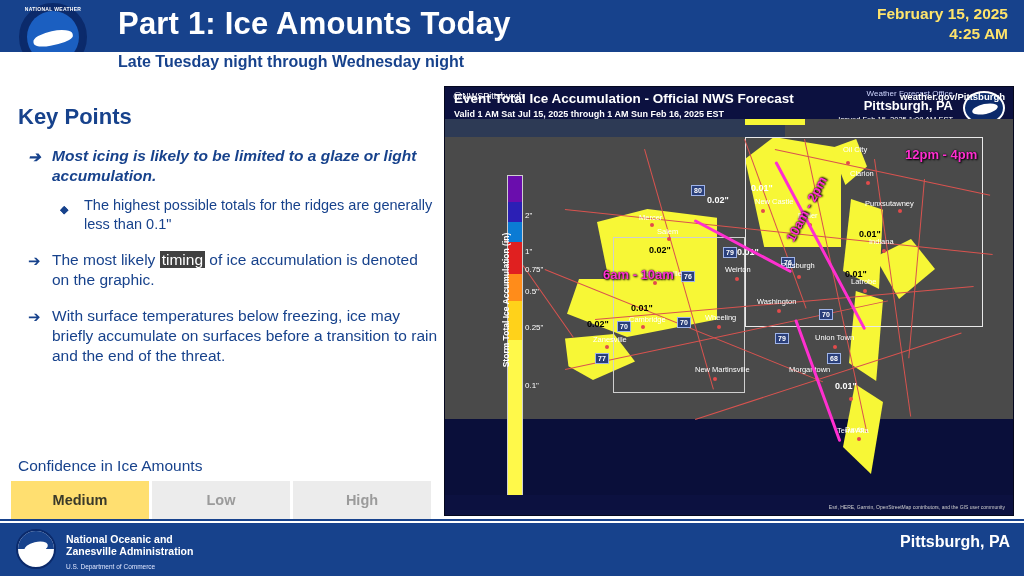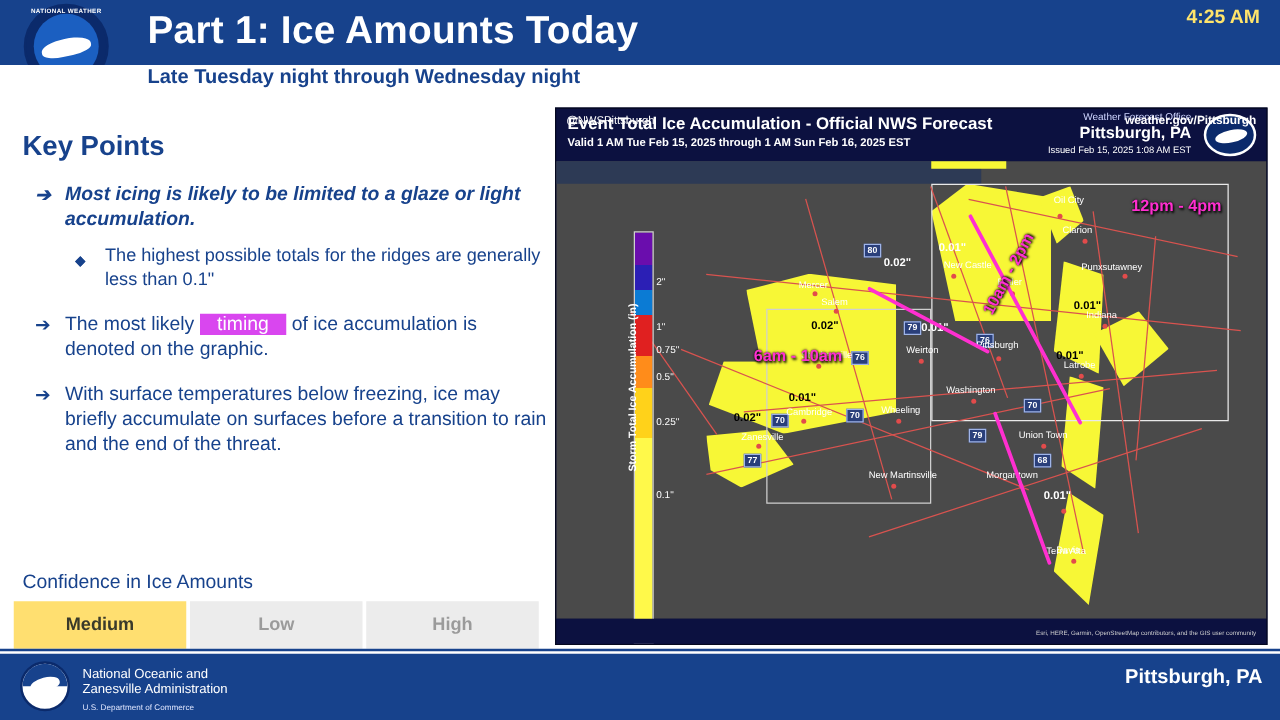--- a/index.html
+++ b/index.html
@@ -70,21 +70,21 @@
   }
   .b1 .arrow {
     position: absolute; left: 10px; top: 1px; color: #17428c; font-size: 15px;
   }
   .b1.em { font-weight: bold; font-style: italic; }
   .b2 {
     position: relative; padding-left: 32px; margin: 6px 0 2px 34px;
     color: #17428c; font-size: 14.5px; line-height: 19px;
   }
   .b2 .dia { position: absolute; left: 8px; top: 4px; font-size: 11px; color: #17428c; }
-  .hl { background: #d946ef; color: #ffffff; padding: 0 14px; }
+  .hl { background: #404040; color: #ffffff; padding: 0 2px; }
 
   
   .conf-title {
     position: absolute; left: 18px; top: 457px;
     font-size: 15.5px; font-weight: normal; color: #17428c;
   }
   .conf-row {
     position: absolute; left: 11px; top: 481px; width: 420px; height: 38px;
     display: flex; gap: 3px;
   }
@@ -109,21 +109,21 @@
   .g-issued { position: absolute; right: 60px; top: 28px; color: #ffffff; font-size: 7.5px; text-align: right; }
   .g-logo2 {
     position: absolute; right: 8px; top: 4px; width: 42px; height: 34px;
     border-radius: 50%; background: #0b2a6b; border: 2px solid #ffffff;
   }
   .g-logo2::after {
     content:""; position:absolute; left:7px; top:11px; width:26px; height:10px;
     background:#ffffff; border-radius:50%; transform: rotate(-12deg);
   }
 
-  .g-map { position: absolute; left: 0; top: 42px; width: 570px; height: 366px; background: #4a4a4a; }
+  .g-map { position: absolute; left: 0; top: 32px; width: 570px; height: 300px; background: #4a4a4a; }
   .g-foot { position: absolute; left: 0; top: 408px; width: 570px; height: 22px; background: #0c1140; }
   .g-twitter { position: absolute; left: 8px; top: 4px; color: #ffffff; font-size: 9px; }
   .g-url { position: absolute; right: 8px; top: 4px; color: #ffffff; font-size: 9.5px; font-weight: bold; }
   .g-credit { position: absolute; right: 8px; bottom: 4px; color: #cfcfcf; font-size: 5px; text-align: right; line-height: 7px; }
   .lake { position: absolute; background: #2d3a55; }
   .zone { position: absolute; background: #f7f736; }
   .box-outline {
     position: absolute; border: 1px solid #e9e9e9;
   }
   .road { position: absolute; background: #d9534f; height: 1px; transform-origin: 0 0; }
@@ -178,21 +178,21 @@
   }
   .noaa-logo::before {
     content:""; position:absolute; left:0; top:0; width:36px; height:18px; background:#17428c;
   }
   .noaa-logo::after {
     content:""; position:absolute; left:6px; top:11px; width:24px; height:11px;
     background:#ffffff; border-radius:50% 50% 45% 45%; transform: rotate(-14deg);
   }
   .noaa-txt {
     position: absolute; left: 66px; top: 533px; color: #ffffff;
-    font-size: 10.5px; font-weight: normal; line-height: 12px;
+    font-size: 10.5px; font-weight: bold; line-height: 12px;
   }
   .noaa-sub { position: absolute; left: 66px; top: 563px; color: #dfe6ff; font-size: 6.5px; }
   .footer-right {
     position: absolute; right: 14px; top: 531px; text-align: right;
     color: #ffffff; font-size: 16px; font-weight: bold; line-height: 21px;
   }
   .divider {
     position: absolute; left: 0; top: 519px; width: 1024px; height: 2px; background: #17428c;
   }
 </style>
@@ -203,20 +203,21 @@
 
   <div class="header"></div>
   <div class="nws-logo">
     <div class="ring"></div>
     <div class="inner"></div>
     <div class="lbl top">NATIONAL WEATHER</div>
     <div class="lbl bot">SERVICE</div>
   </div>
   <div class="header-title">Part 1: Ice Amounts Today</div>
   <div class="header-date">
+    <div>February 15, 2025</div>
     <div>4:25 AM</div>
   </div>
   <div class="subheader"></div>
   <div class="subheader-text">Late Tuesday night through Wednesday night</div>
 
   <div class="key-points-title">Key Points</div>
 
   <div class="bullets">
     <div class="b1 em">
       <span class="arrow">➔</span>
@@ -242,21 +243,21 @@
   <div class="conf-title">Confidence in Ice Amounts</div>
   <div class="conf-row">
     <div class="conf-cell conf-med">Medium</div>
     <div class="conf-cell conf-low">Low</div>
     <div class="conf-cell conf-high">High</div>
   </div>
 
   <div class="graphic">
     <div class="g-head"></div>
     <div class="g-title">Event Total Ice Accumulation - Official NWS Forecast</div>
-    <div class="g-valid">Valid 1 AM Tue Feb 15, 2025 through 1 AM Sun Feb 16, 2025 EST</div>
+    <div class="g-valid">Valid 1 AM Sat Jul 15, 2025 through 1 AM Sun Feb 16, 2025 EST</div>
     <div class="g-wfo-lbl">Weather Forecast Office</div>
     <div class="g-wfo">Pittsburgh, PA</div>
     <div class="g-issued">Issued Feb 15, 2025 1:08 AM EST</div>
     <div class="g-logo2"></div>
 
     <div class="g-map">
 
       <div class="lake" style="left:0;top:0;width:340px;height:18px;"></div>
 
       <div class="zone" style="left:300px;top:0px;width:60px;height:6px;"></div>

